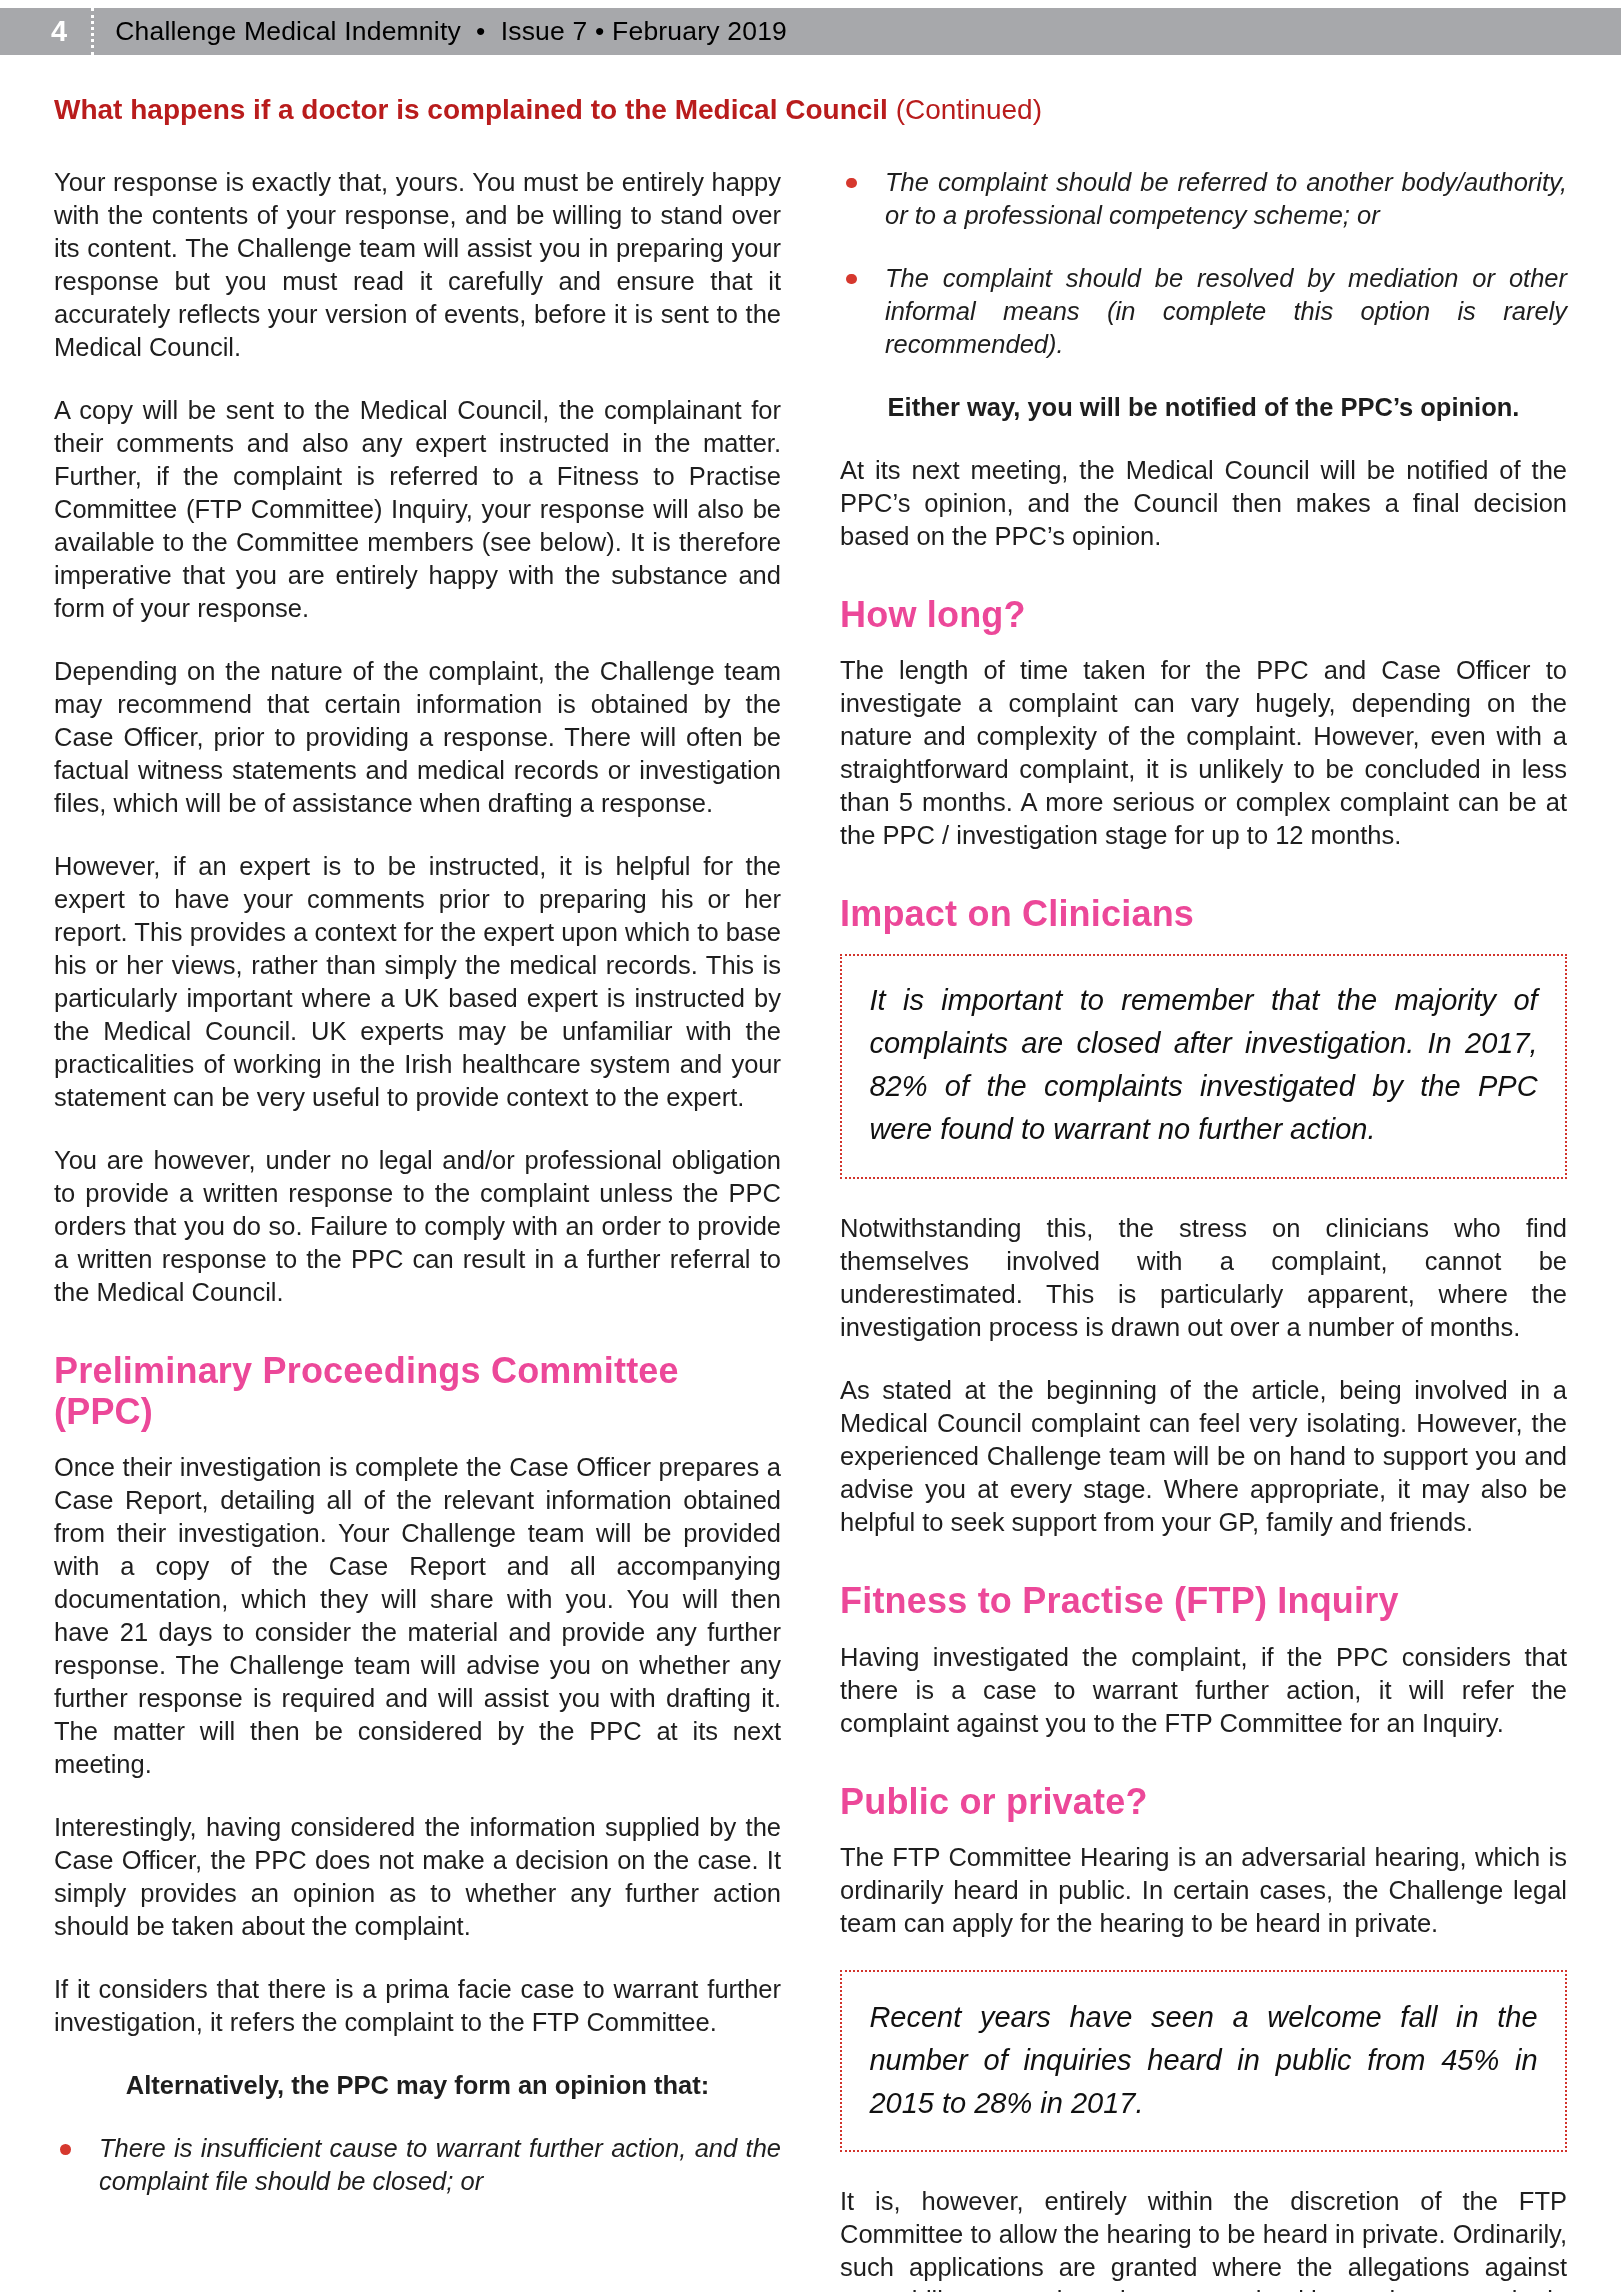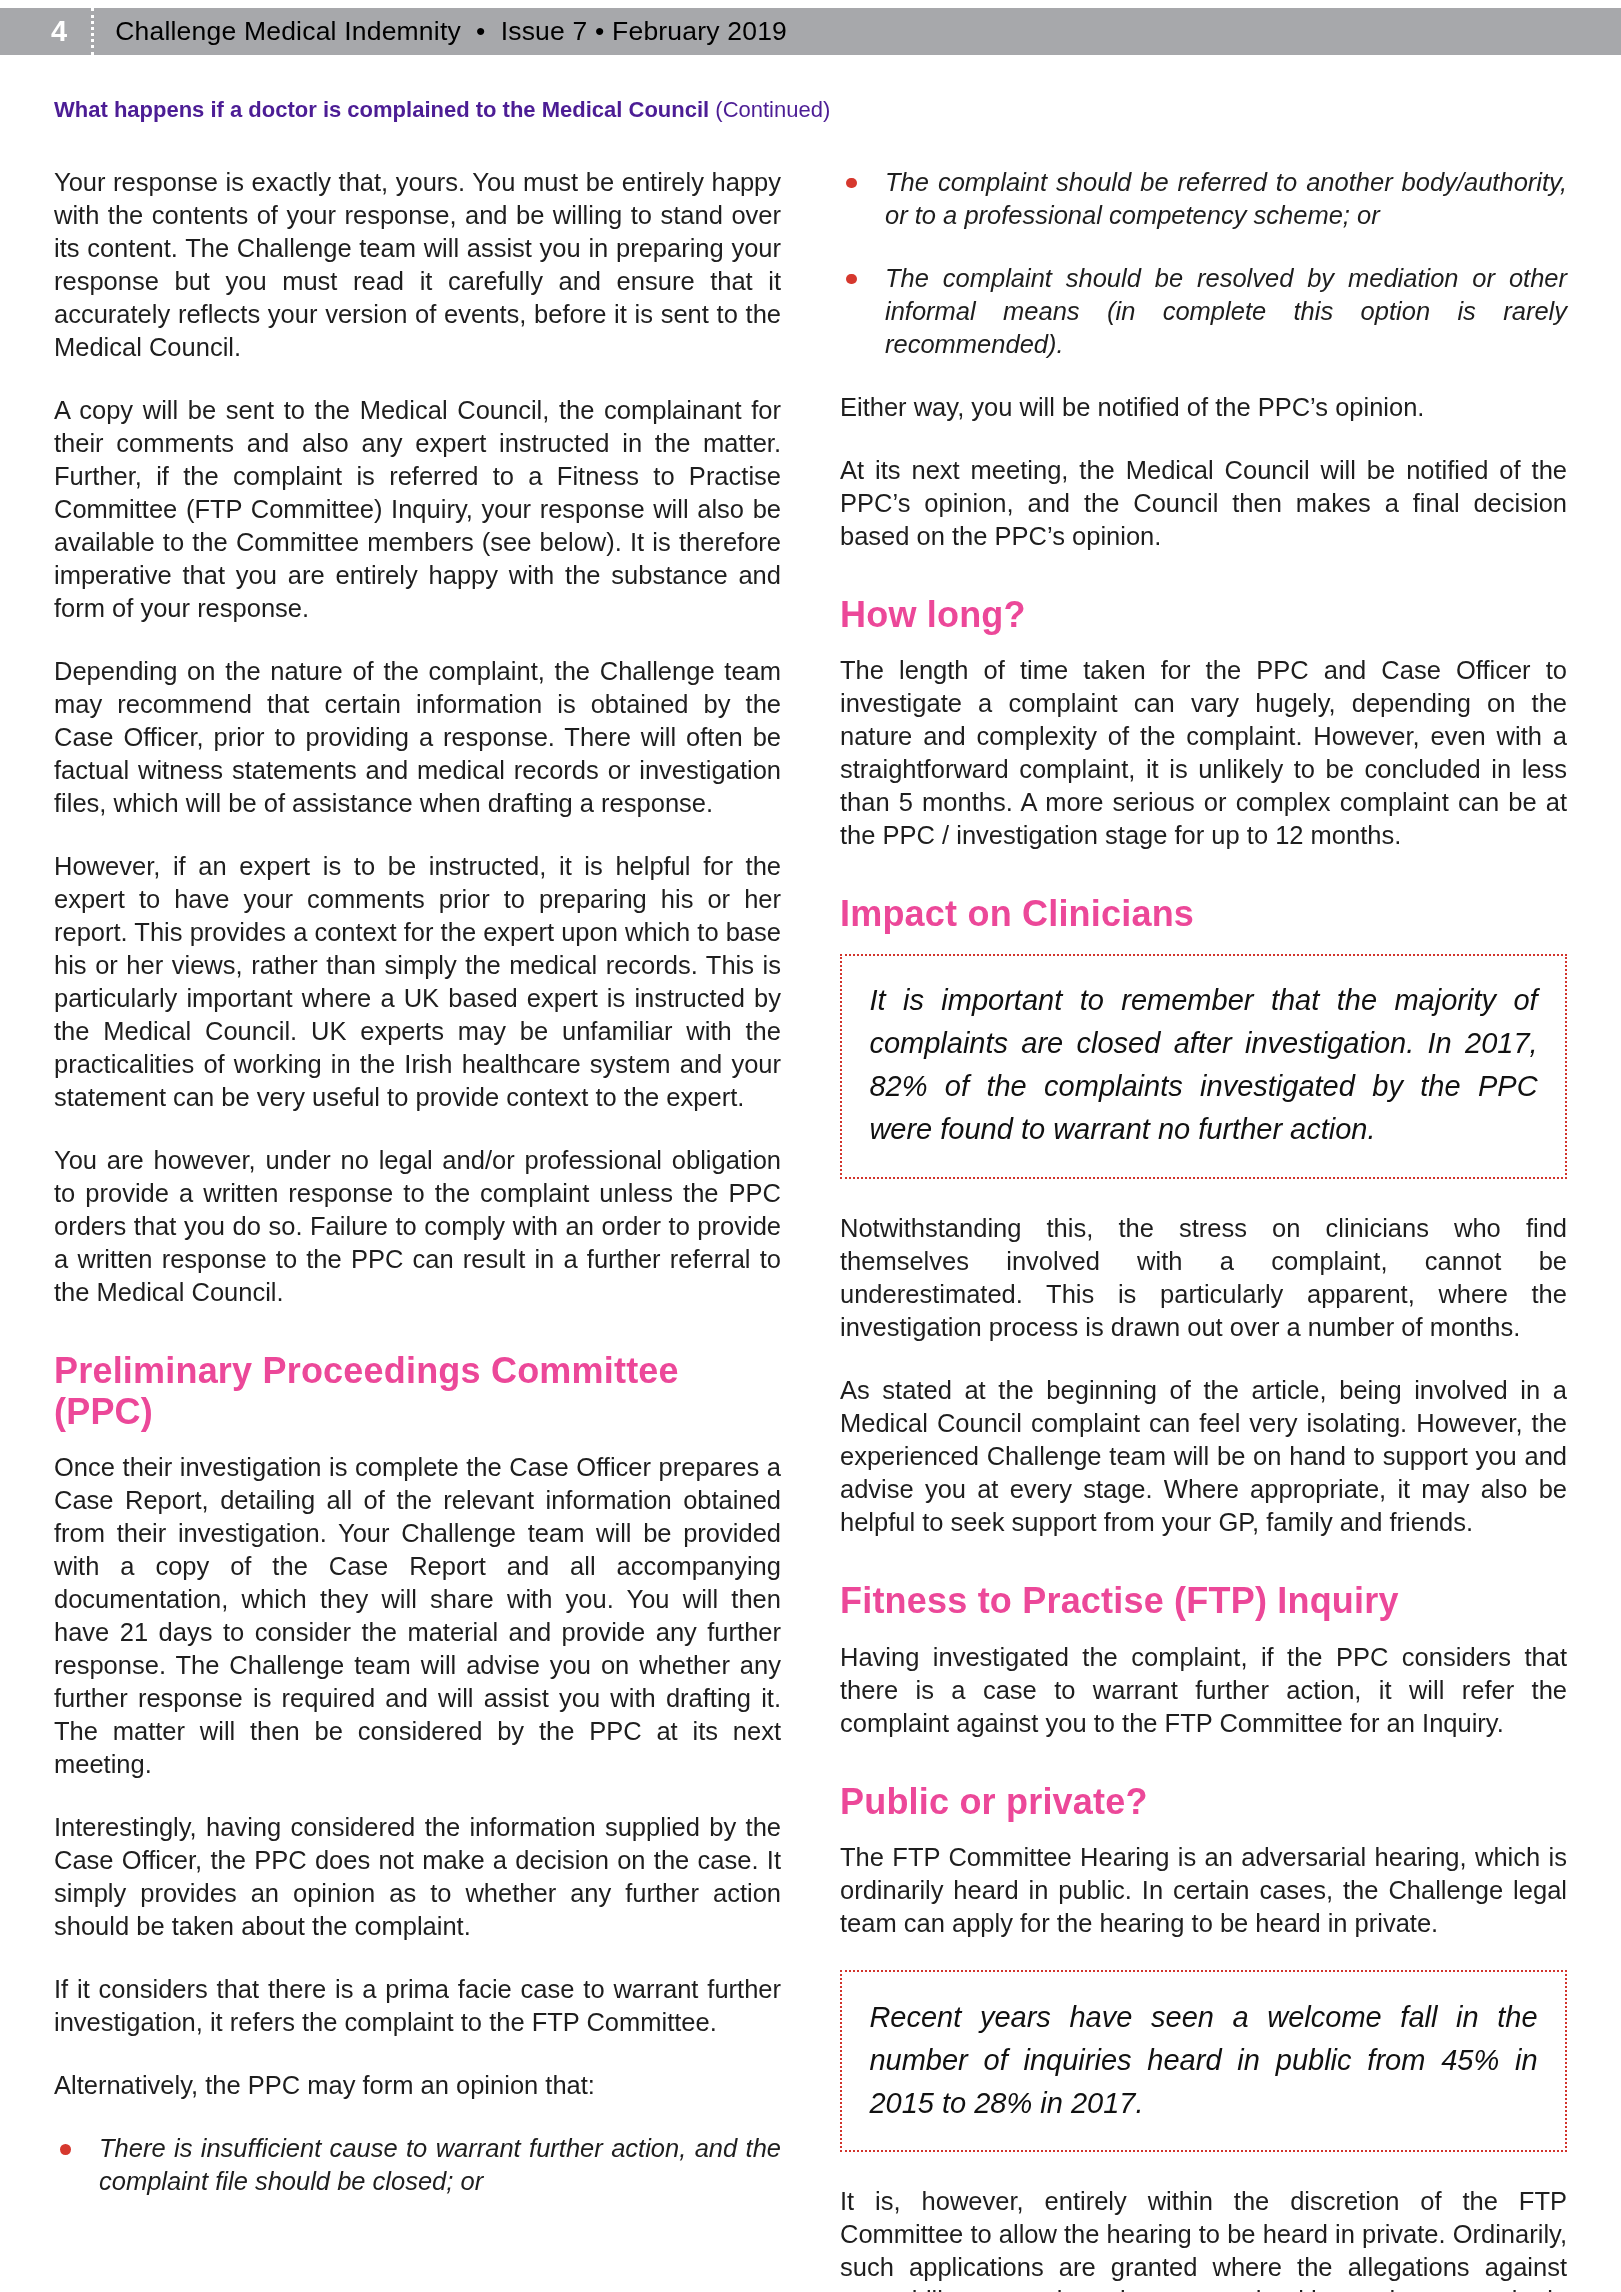--- a/index.html
+++ b/index.html
@@ -41,43 +41,43 @@
   .topbar .issue {
     color: #000000;
     font-size: 26.5px;
     font-weight: normal;
     white-space: pre;
     letter-spacing: 0.2px;
   }
   
   .article-title {
     margin: 39px 54px 0 54px;
-    font-size: 22px;
+    font-size: 28px;
     line-height: 31px;
-    color: #4c1d95;
+    color: #b91c1c;
   }
   .article-title .t-bold { font-weight: bold; }
   .article-title .t-reg  { font-weight: normal; }
   
   .columns {
     display: flex;
     margin: 41px 54px 0 54px;
     gap: 59px;
   }
   .col {
     width: 727px;
     flex: 0 0 727px;
   }
   .col p {
     margin: 0 0 30px 0;
     font-size: 25.5px;
     line-height: 33px;
     text-align: justify;
   }
-  .col p.no-just { text-align: left; }
+  .col p.no-just { text-align: center; font-weight: bold; }
   h2.red {
     margin: 41px 0 19.6px 0;
     font-size: 36px;
     line-height: 41px;
     font-weight: bold;
     color: #ec4899;
     letter-spacing: 0.2px;
   }
   h2.red:first-child { margin-top: 0; }
   

